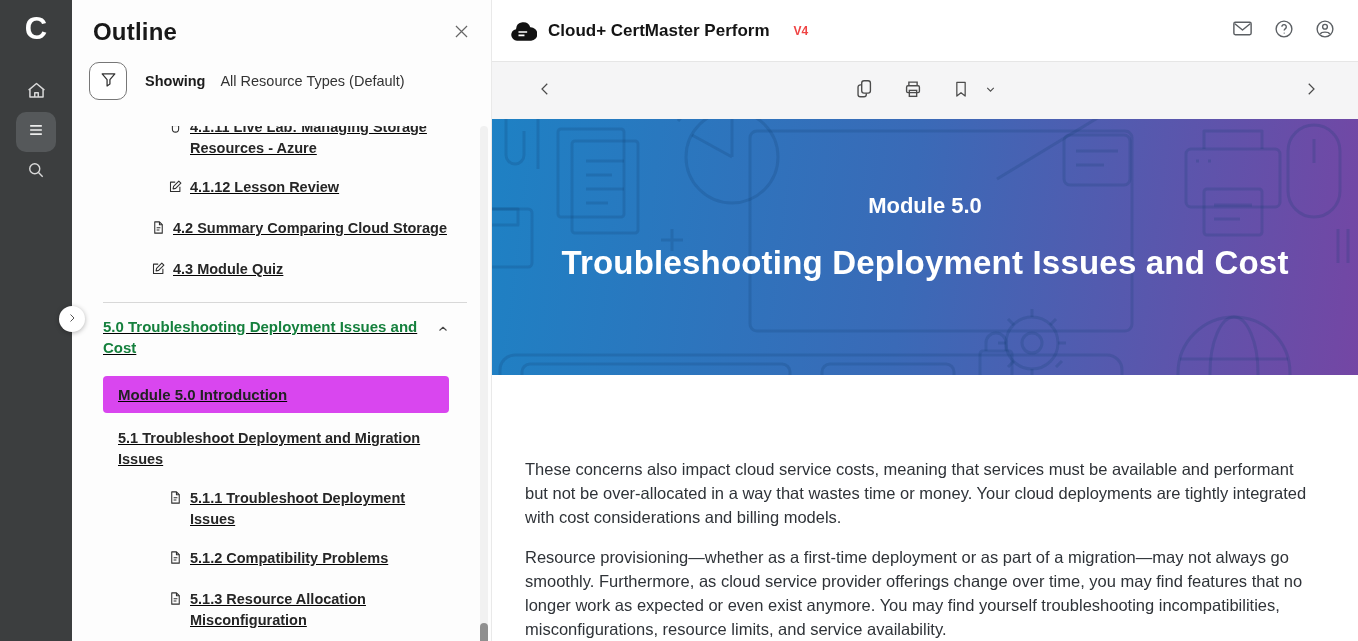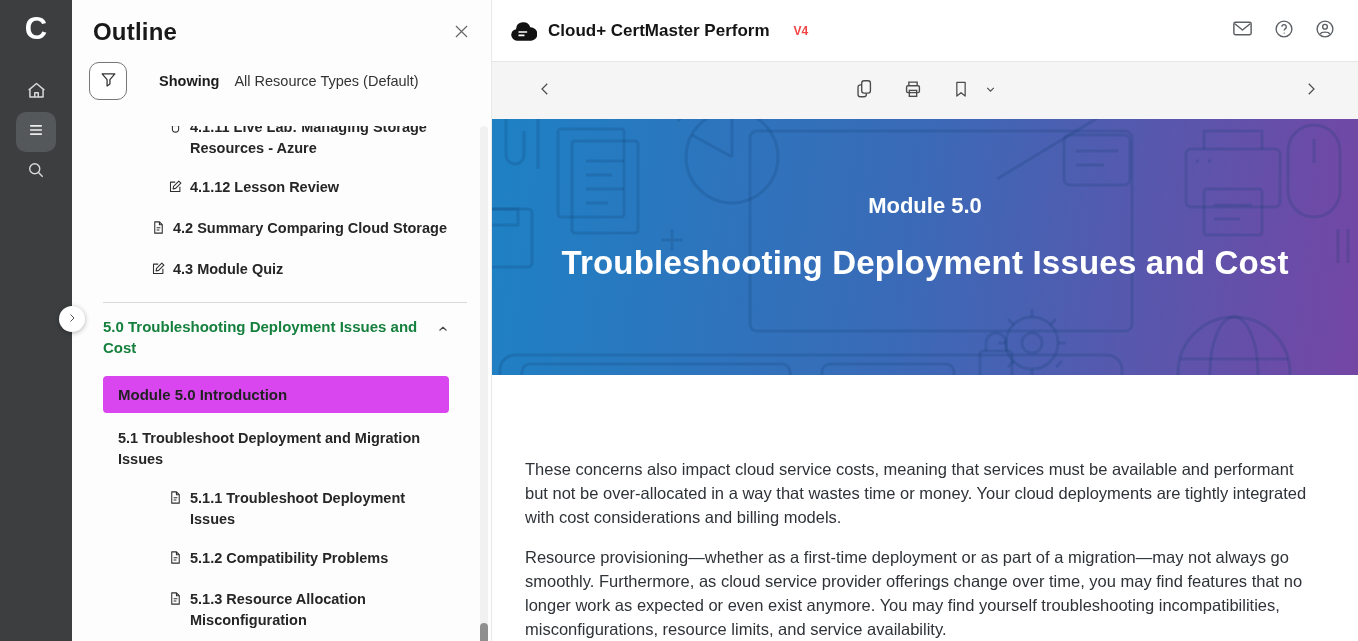--- a/index.html
+++ b/index.html
@@ -19,24 +19,24 @@
 
   
   .panel { position:absolute; left:72px; top:0; bottom:0; width:420px; background:#fdfdfd;
            border-right:1px solid #e9e9e9; z-index:3; }
   .panel-head { display:flex; align-items:flex-start; padding:18px 20px 0 21px; }
   .panel-title { font-size:24px; font-weight:700; color:#191919; letter-spacing:.2px; }
   .panel-close { margin-left:auto; margin-top:4px; color:#666; cursor:pointer; }
   .filter-row { display:flex; align-items:center; margin:16px 0 0 17px; }
   .filter-btn { width:38px; height:38px; border:1px solid #777; border-radius:10px; background:#fff;
                 display:flex; align-items:center; justify-content:center; color:#333; cursor:pointer; }
-  .filter-showing { margin-left:32px; font-size:14.5px; font-weight:700; color:#1c1c1c; }
+  .filter-showing { margin-left:18px; font-size:14.5px; font-weight:700; color:#1c1c1c; }
   .filter-value { margin-left:15px; font-size:14.5px; color:#333; }
 
-  .tree { position:absolute; top:126px; left:0; right:0; bottom:0; overflow:hidden; }
+  .tree { position:absolute; top:126px; left:0; right:0; bottom:0; overflow:hidden;text-decoration:underline; }
   .tree-inner { margin-top:-9px; }
   .trow { display:flex; align-items:flex-start; margin-bottom:18px; padding-right:42px;
           font-size:14.5px; line-height:21px; font-weight:600; color:#262626; cursor:pointer; }
   .trow .ticon { flex:0 0 15px; margin-right:7px; margin-top:2px; color:#2e2e2e; }
   .lvl3 { padding-left:96px; }
   .lvl2 { padding-left:79px; }
   .child { padding-left:46px; }
   .section-row { padding-left:31px; font-weight:700; font-size:15px; color:#15803d; }
   .section-row .chev { margin-left:6px; margin-top:3px; color:#444; }
   .tdivider { height:1px; background:#d8d8d8; margin:20px 24px 13px 31px; }

